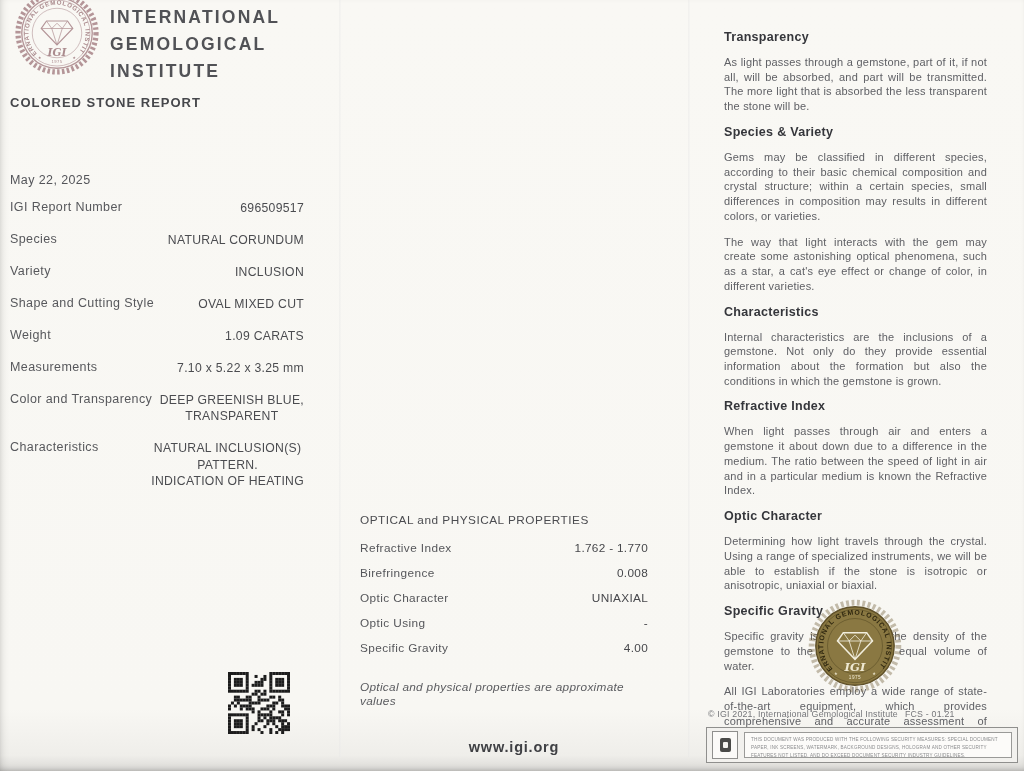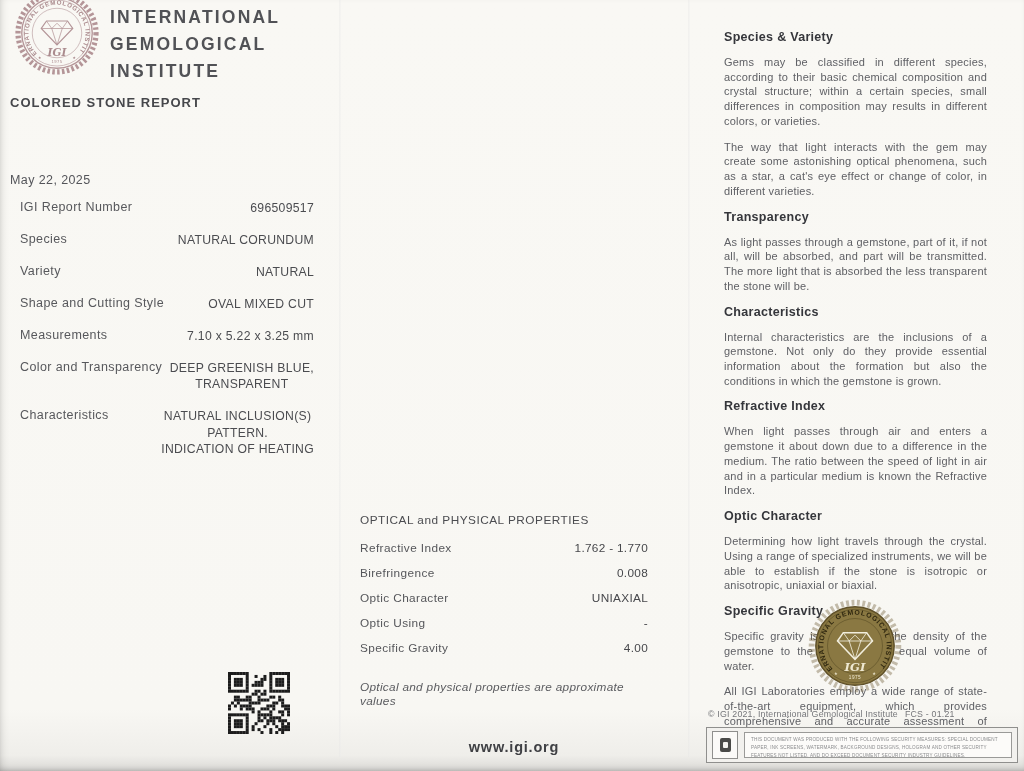--- a/index.html
+++ b/index.html
@@ -21,21 +21,21 @@
   .fold-1{left:339px;}
   .fold-2{left:688px;}
 
   
   .logo-wrap{position:absolute;left:12px;top:-12px;width:90px;height:90px;}
   .org-name{position:absolute;left:110px;top:4px;
     font-size:17.5px;font-weight:bold;letter-spacing:2.2px;line-height:27px;color:#515256;}
   .report-title{position:absolute;left:10px;top:95px;
     font-size:13px;font-weight:bold;letter-spacing:1px;color:#46474b;}
   .report-date{position:absolute;left:10px;top:173px;font-size:12.5px;letter-spacing:.4px;}
-  .fields{position:absolute;left:10px;top:200px;width:294px;margin-left:10px;}
+  .fields{position:absolute;left:10px;top:200px;width:294px;}
   .field-row{display:flex;justify-content:space-between;align-items:flex-start;margin-bottom:15.5px;}
   .field-label{font-size:12.5px;letter-spacing:.4px;color:#57585c;white-space:nowrap;}
   .field-value{font-size:12.2px;letter-spacing:.3px;color:#4b4c50;text-align:center;white-space:pre-line;line-height:1.35;}
 
   
   .props{position:absolute;left:360px;top:513px;width:288px;}
   .props-heading{font-size:11.8px;letter-spacing:.5px;color:#4b4c50;margin-bottom:14px;}
   .props-row{display:flex;justify-content:space-between;margin-bottom:11px;}
   .props-label{font-size:11.8px;letter-spacing:.4px;color:#55565a;}
   .props-value{font-size:11.8px;letter-spacing:.3px;color:#47484c;text-align:right;}
@@ -122,25 +122,29 @@
     <div class="field-row">
       <span class="field-label">IGI Report Number</span>
       <span class="field-value">696509517</span>
     </div>
     <div class="field-row">
       <span class="field-label">Species</span>
       <span class="field-value">NATURAL CORUNDUM</span>
     </div>
     <div class="field-row">
       <span class="field-label">Variety</span>
-      <span class="field-value">NATURAL</span>
+      <span class="field-value">INCLUSION</span>
     </div>
     <div class="field-row">
       <span class="field-label">Shape and Cutting Style</span>
       <span class="field-value">OVAL MIXED CUT</span>
+    </div>
+    <div class="field-row">
+      <span class="field-label">Weight</span>
+      <span class="field-value">1.09 CARATS</span>
     </div>
     <div class="field-row">
       <span class="field-label">Measurements</span>
       <span class="field-value">7.10 x 5.22 x 3.25 mm</span>
     </div>
     <div class="field-row">
       <span class="field-label">Color and Transparency</span>
       <span class="field-value">DEEP GREENISH BLUE,
 TRANSPARENT</span>
     </div>
@@ -395,27 +399,27 @@
       <rect x="31.43" y="57.14" width="2.91" height="2.91" fill="#1c1c1c"></rect>
       <rect x="40.00" y="57.14" width="2.91" height="2.91" fill="#1c1c1c"></rect>
       <rect x="45.71" y="57.14" width="2.91" height="2.91" fill="#1c1c1c"></rect>
       <rect x="51.43" y="57.14" width="2.91" height="2.91" fill="#1c1c1c"></rect>
     </svg>
 
   <div class="website">www.igi.org</div>
 
   <aside class="info-col">
     <div class="info-section">
+      <h3 class="info-heading">Transparency</h3>
+      <p>As light passes through a gemstone, part of it, if not all, will be absorbed, and part will be transmitted. The more light that is absorbed the less transparent the stone will be.</p>
+    </div>
+    <div class="info-section">
       <h3 class="info-heading">Species &amp; Variety</h3>
       <p>Gems may be classified in different species, according to their basic chemical composition and crystal structure; within a certain species, small differences in composition may results in different colors, or varieties.</p>
       <p>The way that light interacts with the gem may create some astonishing optical phenomena, such as a star, a cat's eye effect or change of color, in different varieties.</p>
-    </div>
-    <div class="info-section">
-      <h3 class="info-heading">Transparency</h3>
-      <p>As light passes through a gemstone, part of it, if not all, will be absorbed, and part will be transmitted. The more light that is absorbed the less transparent the stone will be.</p>
     </div>
     <div class="info-section">
       <h3 class="info-heading">Characteristics</h3>
       <p>Internal characteristics are the inclusions of a gemstone. Not only do they provide essential information  about the formation but also the conditions in which the gemstone is grown.</p>
     </div>
     <div class="info-section">
       <h3 class="info-heading">Refractive Index</h3>
       <p>When light passes through air and enters a gemstone it about down due to a difference in the medium. The ratio between the speed of light in air and in a particular medium is known the Refractive Index.</p>
     </div>
     <div class="info-section">

